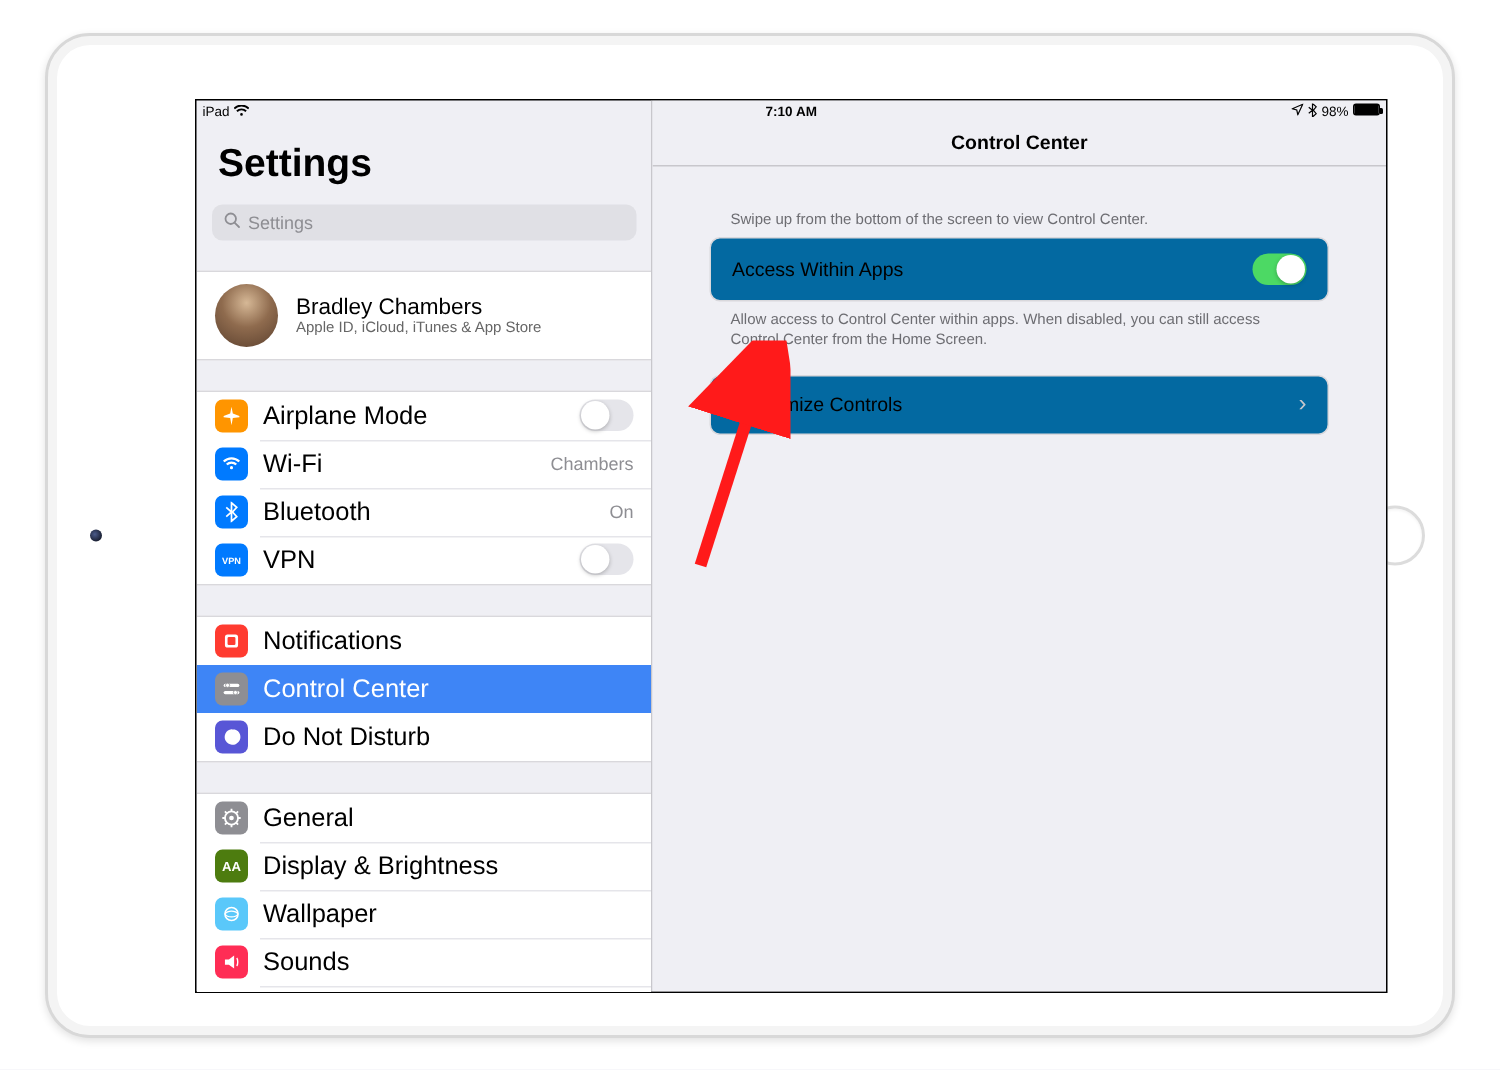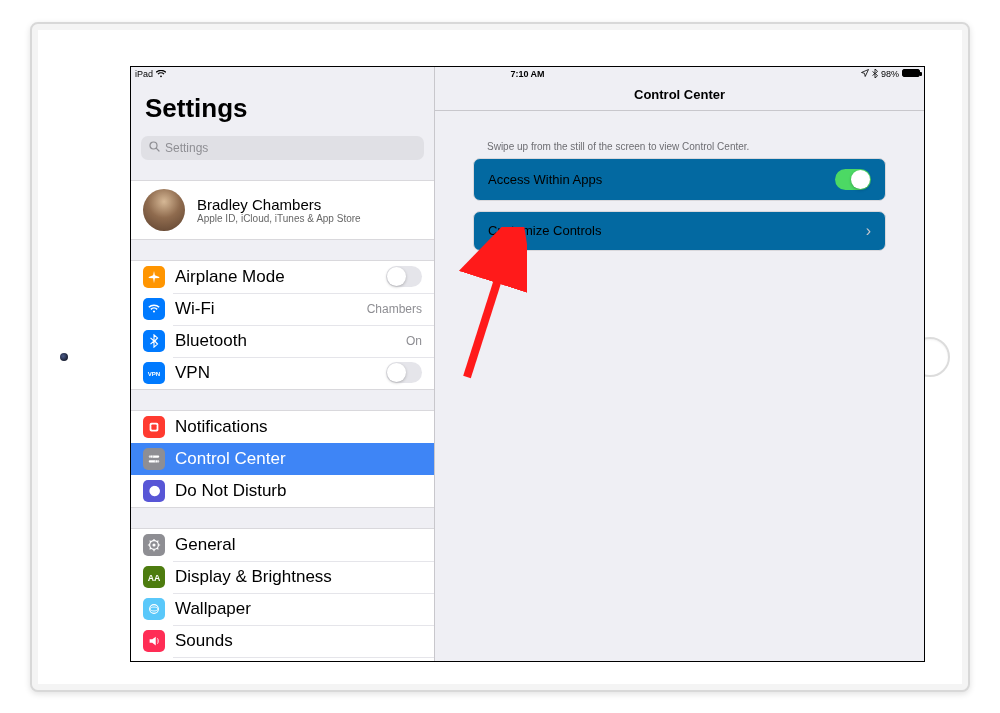--- a/index.html
+++ b/index.html
@@ -11,21 +11,21 @@
       justify-content: center;
       height: 713px;
       width: 1000px;
       overflow: hidden;
     }
     .bezel {
       width: 940px;
       height: 670px;
       background: #fff;
       border: 2px solid #d8d8d8;
-      border-radius: 8px;
+      border-radius: 30px;
       position: relative;
       box-shadow: 0 2px 6px rgba(0,0,0,0.12), inset 0 0 0 6px #f4f4f4;
       display: flex;
       align-items: center;
       justify-content: center;
     }
     .camera {
       position: absolute;
       left: 28px;
       top: 50%;
@@ -385,27 +385,28 @@
           
           
         </div>
       </div>
     </div>
 
     <div class="detail">
       <div class="detail-title">Control Center</div>
 
       <div class="dgroup">
-        <div class="dcaption">Swipe up from the still of the screen to view Control Center.</div>
+        <div class="dcaption">Swipe up from the bottom of the screen to view Control Center.</div>
         <div class="drow">
           <span>Access Within Apps</span>
           <div class="toggle on" style="margin-left:auto">
               <div class="toggle-knob"></div>
             </div>
         </div>
+        <div class="dfooter">Allow access to Control Center within apps. When disabled, you can still access Control Center from the Home Screen.</div>
       </div>
 
       <div class="dgroup" style="margin-top:10px">
         <div class="drow">
           <span>Customize Controls</span>
           <span class="chevron">›</span>
         </div>
       </div>
 
       <svg class="arrow" width="70" height="160" viewBox="0 0 70 160">

